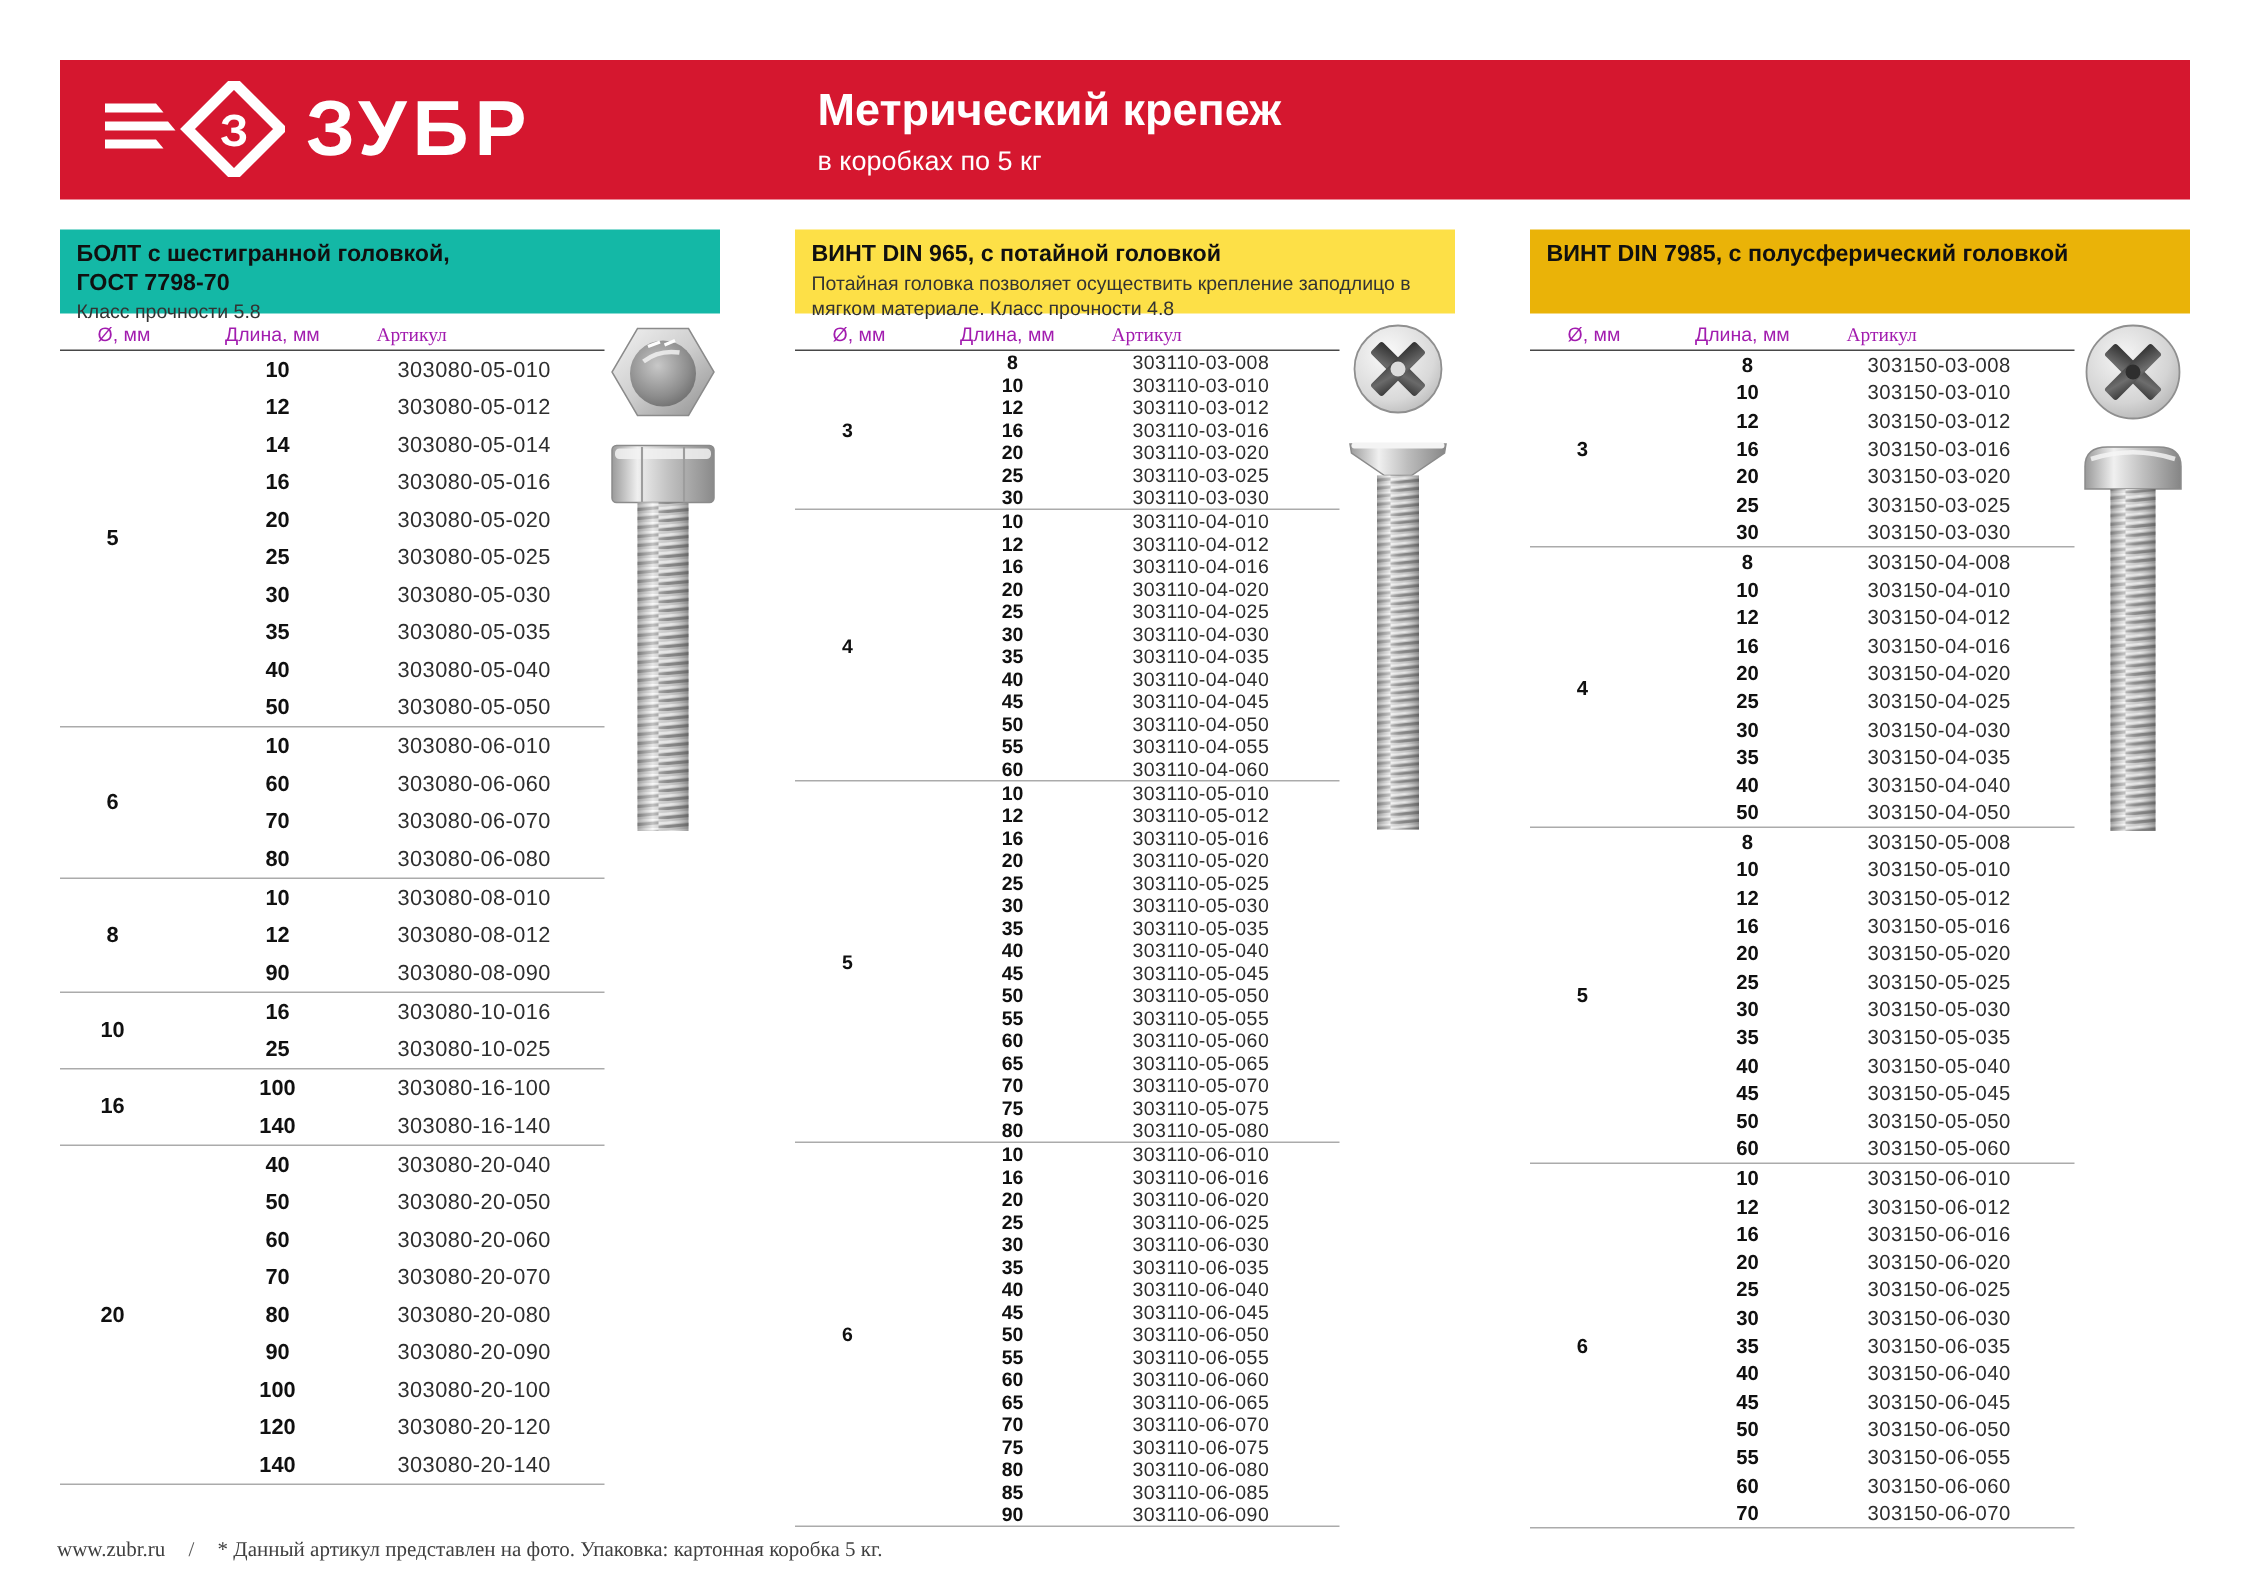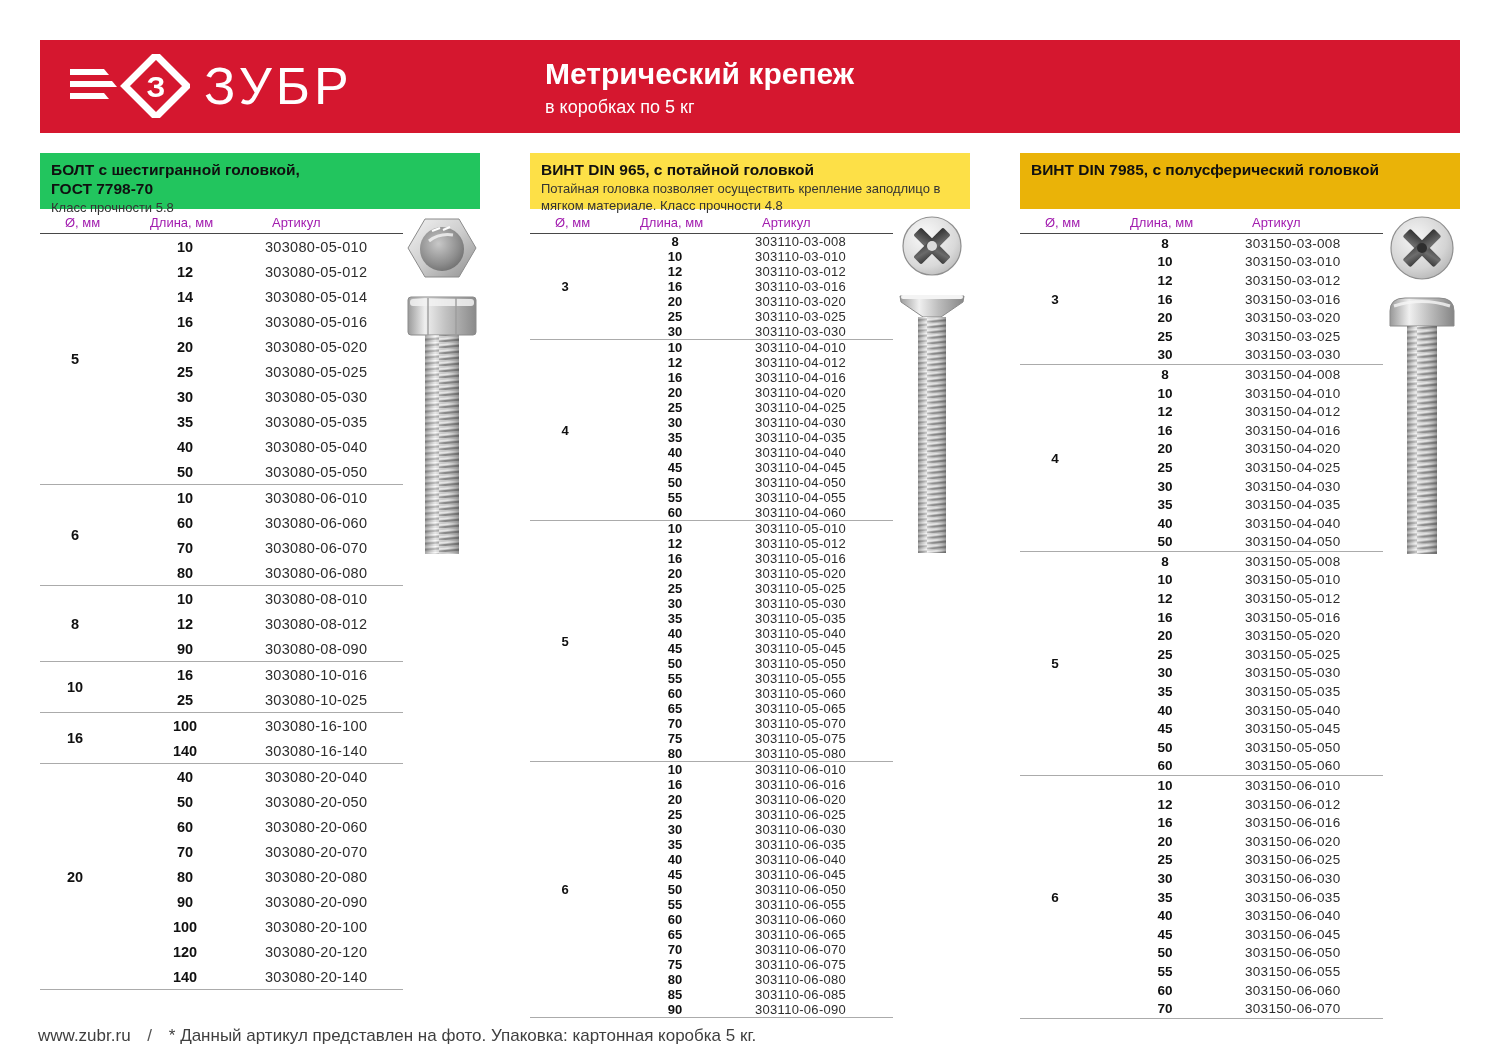--- a/index.html
+++ b/index.html
@@ -4,59 +4,59 @@
 <style>
   * { margin:0; padding:0; box-sizing:border-box; }
   html,body { width:1500px; height:1060px; background:#ffffff;
     font-family:"Liberation Sans", sans-serif; position:relative; overflow:hidden; }
 
   
   .band { position:absolute; left:40px; top:40px; width:1420px; height:93px;
     background:#d5172f; color:#fff; }
   .logo { position:absolute; left:28px; top:14px; height:64px; display:flex; align-items:center; }
   .logo svg { display:block; }
-  .logo-text { font-size:52px; font-weight:normal; letter-spacing:4px; line-height:64px; margin-left:14px; }
+  .logo-text { font-size:52px; font-weight:bold; letter-spacing:4px; line-height:64px; margin-left:14px; }
   .band-titles { position:absolute; left:505px; top:17px; }
   .band-title { font-size:30px; font-weight:bold; line-height:34px; }
   .band-subtitle { font-size:18px; line-height:22px; margin-top:5px; }
 
   
   .column { position:absolute; top:153px; width:440px; }
   #col0 { left:40px;  --rh:25px;   --fs:14.5px; }
   #col1 { left:530px; --rh:15px;   --fs:13px;   }
   #col2 { left:1020px;--rh:18.6px; --fs:13.5px; }
 
   .colhead { background:#e9e9e9; height:56px; padding:7px 10px 0 11px; }
   .col-title span { display:block; font-size:15.5px; font-weight:bold; line-height:19px; color:#101010; }
   .col-desc { font-size:13px; line-height:17px; color:#333; margin-top:1px; }
 
   .thead { position:relative; height:25px; width:363px; border-bottom:1px solid #474747;
     font-size:13px; color:#a21caf; }
   .thead span { position:absolute; line-height:27px; }
   .h-d   { left:25px; }
   .h-len { left:110px;text-align:center; }
-  .h-art { left:232px; }
+  .h-art { left:211px;font-family:Liberation Serif, serif; }
 
   .tbody { width:363px; border-bottom:1px solid #ababab; font-size:var(--fs); }
   .group { display:flex; border-top:1px solid #ababab; }
   .tbody .group:first-child { border-top:none; }
   .dia { width:70px; display:flex; align-items:center; justify-content:center;
     font-weight:bold; color:#101010; }
   .rows { flex:1; }
   .row { display:flex; align-items:center; height:var(--rh); }
   .len { width:90px; margin-left:30px; text-align:center; font-weight:bold; color:#101010; }
   .art { margin-left:35px; color:#2d2d2d; letter-spacing:0.3px; }
 
   
   .photos { position:absolute; left:364px; top:62px; width:76px; }
   .photos svg { display:block; margin:0 auto; }
   .photo-side { margin-top:13px !important; }
 
   
-  .pagefoot { position:absolute; left:38px; top:1026px; font-size:17px; color:#3f3f3f; }
+  .pagefoot { position:absolute; left:38px; top:1026px; font-size:14px; color:#3f3f3f;font-family:Liberation Serif, serif; }
   .pagefoot span { vertical-align:baseline; }
   .foot-sep { margin:0 12px; color:#555; }
 </style>
 </head>
 <body>
 
 <header class="band" style="background: rgb(213, 23, 47);">
   <div class="logo">
     <svg width="122" height="64" viewBox="0 0 122 64">
       <polygon points="2,15 36,15 41,21 2,21" fill="#fff"></polygon>
@@ -67,21 +67,21 @@
     </svg>
     <span class="logo-text">ЗУБР</span>
   </div>
   <div class="band-titles">
     <div class="band-title">Метрический крепеж</div>
     <div class="band-subtitle">в коробках по 5 кг</div>
   </div>
 </header>
 
 <section class="column" id="col0">
-  <div class="colhead" style="background: #22c55e;">
+  <div class="colhead" style="background: #14b8a6;">
     <div class="col-title">
       <span>БОЛТ с шестигранной головкой,</span>
       <span>ГОСТ 7798-70</span>
     </div>
     <div class="col-desc">Класс прочности 5.8</div>
   </div>
   <div class="thead">
     <span class="h-d">Ø, мм</span>
     <span class="h-len">Длина, мм</span>
     <span class="h-art">Артикул</span>

